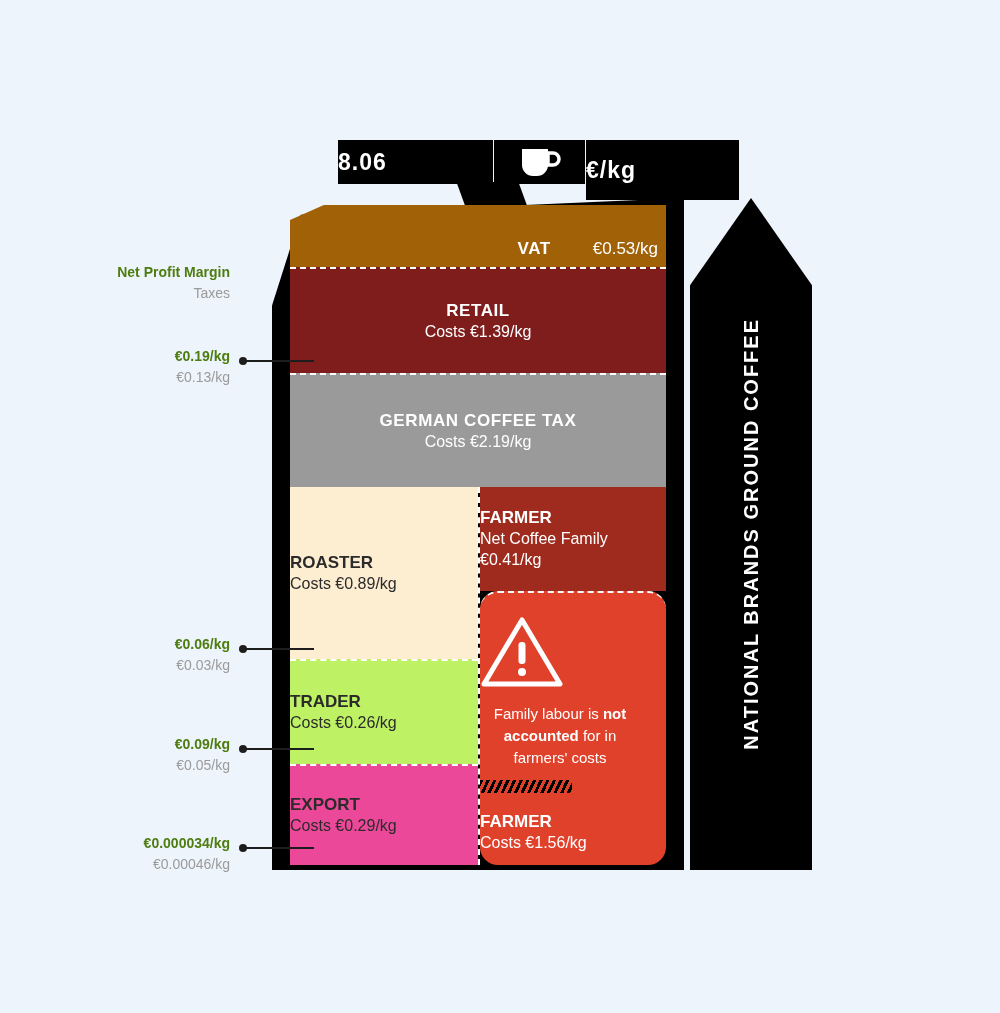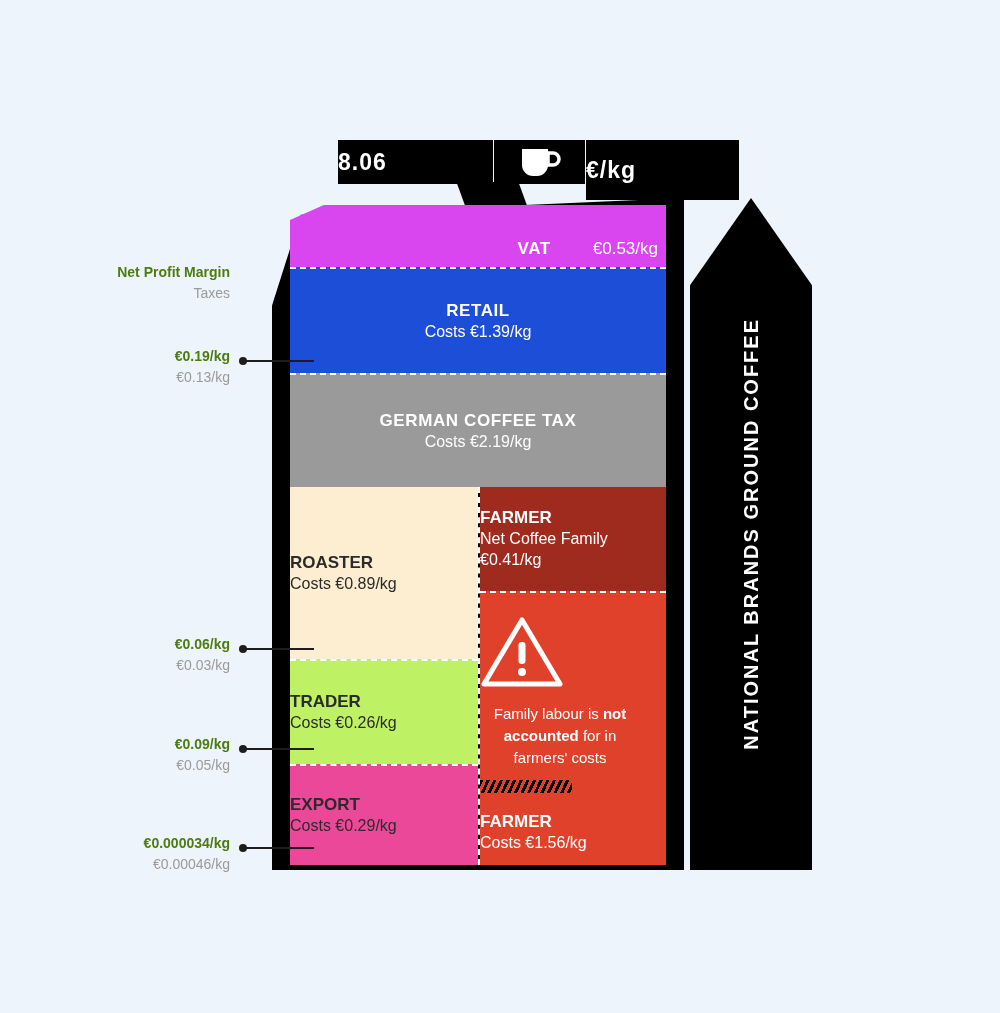--- a/index.html
+++ b/index.html
@@ -108,35 +108,35 @@
     letter-spacing: 0.6px;
   }
   .seg .seg-sub {
     font-weight: normal;
   }
 
   
   #seg-vat {
     top: 0;
     height: 62px;
-    background: #d946ef;
+    background: #a16207;
     clip-path: polygon(0% 24%, 9% 0%, 100% 0%, 100% 100%, 0% 100%);
     justify-content: flex-end;
     align-items: flex-end;
     padding: 0 8px 8px 0;
     flex-direction: row;
     gap: 6px;
   }
   #seg-vat .seg-title { font-size: 17px; }
   #seg-vat .seg-sub { font-size: 17px; margin-left: 36px; }
 
   #seg-retail {
     top: 62px;
     height: 106px;
-    background: #1d4ed8;
+    background: #7f1d1d;
     border-top: 2px dashed #ffffff;
     font-size: 16px;
   }
   #seg-retail .seg-title { font-size: 17px; }
   #seg-retail .seg-sub { font-size: 16px; }
 
   #seg-tax {
     top: 168px;
     height: 114px;
     background: #9a9a9a;
@@ -217,20 +217,21 @@
   #seg-farmer-income .seg-sub { font-size: 16px; }
 
   #seg-farmer-costs {
     top: 104px;
     height: 274px;
     background: #e0412b;
     color: #fff;
     border-top: 2px dashed #ffffff;
     justify-content: flex-start;
     padding-top: 22px;
+    border-radius: 18px;
   }
   #warn-icon { margin-bottom: 14px; }
   #warn-text {
     font-size: 15px;
     line-height: 1.45;
     width: 160px;
   }
   #warn-text b { font-weight: bold; }
   #hatch {
     width: 92px;

